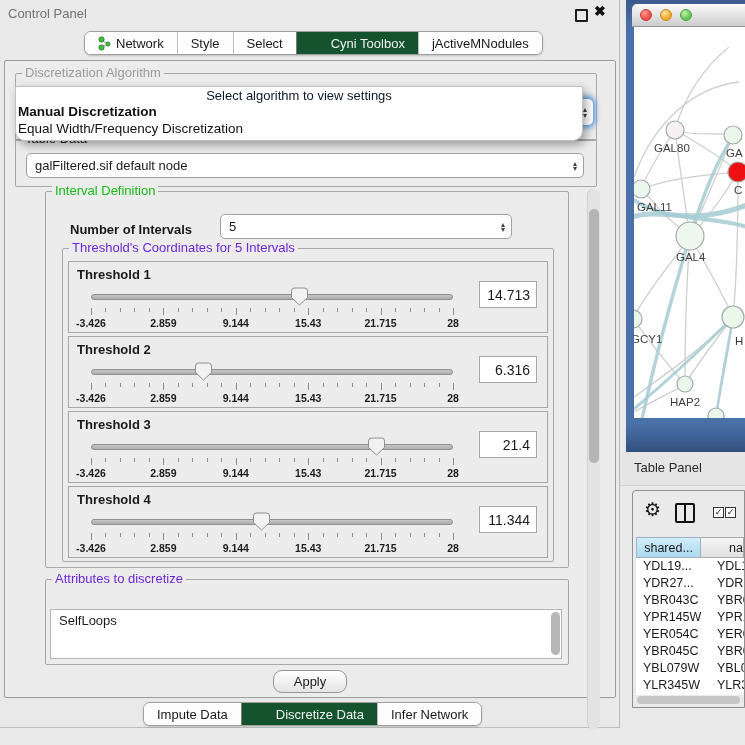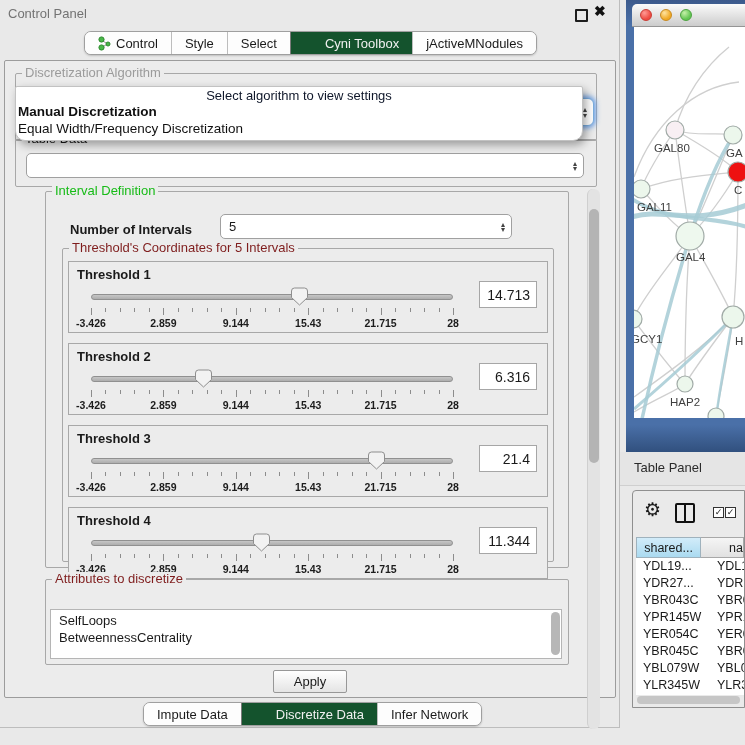--- a/index.html
+++ b/index.html
@@ -42,45 +42,45 @@
 
   .group-td{left:10px;top:78px;width:580px;height:46px;}
 
   .combo{position:absolute;background:#fff;border:1px solid #a0a0a0;border-radius:5px;
          font-size:13px;display:flex;align-items:center;padding-left:8px;box-sizing:border-box;}
   .stepper{position:absolute;right:6px;top:50%;transform:translateY(-50%);display:flex;flex-direction:column;
            align-items:center;color:#444;font-size:8px;line-height:5.5px;}
 
   .group-interval{left:40px;top:130px;width:522px;height:375px;}
   .gtitle-green{color:#17bb17;}
-  .gtitle-blue{color:#7f1d1d;}
+  .gtitle-blue{color:#6d28d9;}
   .noi-label{position:absolute;left:24px;top:30px;font-size:13px;font-weight:bold;}
   .noi-combo{left:174px;top:22px;width:292px;height:25px;}
   .group-thresh{left:16px;top:56px;width:490px;height:312px;}
   .panels{position:absolute;left:5px;top:12px;right:5px;}
-  .tpanel{position:relative;height:70px;border:1px solid #a8a8a8;background:#ececec;margin-bottom:10px;text-align:right;}
+  .tpanel{position:relative;height:70px;border:1px solid #a8a8a8;background:#ececec;margin-bottom:3px;text-align:right;}
   .tpanel-label{position:absolute;left:8px;top:5px;font-size:13px;font-weight:bold;}
   .slider{position:absolute;left:22px;top:22px;width:362px;height:46px;}
   .track{position:absolute;left:0;right:0;top:10px;height:4px;border:1px solid #909090;border-radius:3px;
          background:linear-gradient(#c6c6c6,#adadad);}
   .thumb{position:absolute;top:3px;margin-left:-8.5px;}
   .tick{position:absolute;top:24px;width:1px;height:4px;background:#8c8c8c;}
   .tick.major{height:7px;}
   .scale-label{position:absolute;top:33px;transform:translateX(-50%);font-size:10.5px;font-weight:bold;color:#1c1c1c;white-space:nowrap;}
   .value-box{position:absolute;right:10px;top:19px;width:58px;height:27px;background:#fff;border:1px solid #a6a6a6;
              display:flex;align-items:center;justify-content:flex-end;padding-right:6px;font-size:14px;box-sizing:border-box;}
 
   .group-attrs{left:40px;top:518px;width:522px;height:84px;}
   .attrs-sub{position:absolute;left:4px;top:11px;font-size:13px;font-weight:bold;margin-top:44px;}
   .attrs-list{position:absolute;left:4px;top:29px;width:512px;height:50px;background:#fff;border:1px solid #b5b5b5;
               overflow:hidden;box-sizing:border-box;padding:2px 0 0 8px;font-size:13px;line-height:17px;}
   .attrs-scroll{position:absolute;right:8px;top:32px;width:9px;height:43px;background:#b7b7b7;border-radius:5px;}
 
   .apply-btn{position:absolute;left:50%;transform:translateX(-50%);top:609px;width:72px;height:21px;
-             background:linear-gradient(#ffffff,#e4e4e4);border:1px solid #979797;border-radius:2px;
+             background:linear-gradient(#ffffff,#e4e4e4);border:1px solid #979797;border-radius:9px;
              font-size:13px;display:flex;align-items:center;justify-content:center;}
 
   .main-scroll{position:absolute;left:582px;top:128px;width:12px;height:540px;background:#e3e3e3;
                border-left:1px solid #cfcfcf;border-radius:6px;}
   .main-scroll .sthumb{position:absolute;left:1px;top:20px;width:10px;height:254px;background:#b4b4b4;border-radius:6px;}
 
   
   .net-window{position:absolute;left:626px;top:0;width:119px;height:452px;
               background:linear-gradient(180deg,#3c5a8c 0,#4a70a8 26px,#4a70a8 94%,#31507e 100%);}
   .net-titlebar{position:absolute;left:6px;top:4px;right:0;height:22px;
@@ -127,21 +127,21 @@
 
     <div class="seg top-tabs" id="top-tabs">
         <div class="tab">
           <svg class="tab-icon" width="13" height="15" viewBox="0 0 13 15">
             <line x1="3.5" y1="4" x2="9.5" y2="8" stroke="#8f8f8f"></line>
             <line x1="3.5" y1="11.5" x2="9.5" y2="8" stroke="#8f8f8f"></line>
             <circle cx="3.5" cy="3.5" r="2.6" fill="#49b749" stroke="#2c8a2c"></circle>
             <circle cx="3.5" cy="11.5" r="2.6" fill="#49b749" stroke="#2c8a2c"></circle>
             <circle cx="10" cy="8" r="2" fill="#49b749" stroke="#2c8a2c"></circle>
           </svg>
-          <span>Control</span>
+          <span>Network</span>
         </div>
         <div class="tab">
           <span>Style</span>
         </div>
         <div class="tab">
           <span>Select</span>
         </div>
         <div class="tab selected">
           <span>Cyni Toolbox</span>
         </div>
@@ -163,20 +163,21 @@
         <div class="dd-placeholder">Select algorithm to view settings</div>
         <div id="dd-options">
             <div class="dd-option highlighted">Manual Discretization</div>
             <div class="dd-option">Equal Width/Frequency Discretization</div>
           </div>
       </div>
 
       <div class="group group-td">
         <span class="gtitle">Table Data</span>
         <div class="combo" style="left:10px;top:13px;width:558px;height:25px;">
+          <span>galFiltered.sif default node</span>
           <span class="stepper">▴<br>▾</span>
         </div>
       </div>
 
       <div class="group group-interval">
         <span class="gtitle gtitle-green">Interval Definition</span>
         <div class="noi-label">Number of Intervals</div>
         <div class="combo noi-combo">
           <span>5</span>
           <span class="stepper">▴<br>▾</span>
@@ -374,21 +375,20 @@
   </div>
 </div>
         </div>
       </div>
 
       <div class="group group-attrs">
         <span class="gtitle gtitle-blue">Attributes to discretize</span>
         <div class="attrs-sub">Numerical Attributes</div>
         <div class="attrs-list" id="attrs-list">
             <div>SelfLoops</div>
-            <div>BetweennessCentrality</div>
           </div>
         <div class="attrs-scroll"></div>
       </div>
 
       <div class="apply-btn">Apply</div>
 
       <div class="main-scroll">
         <div class="sthumb"></div>
       </div>
     </div>

